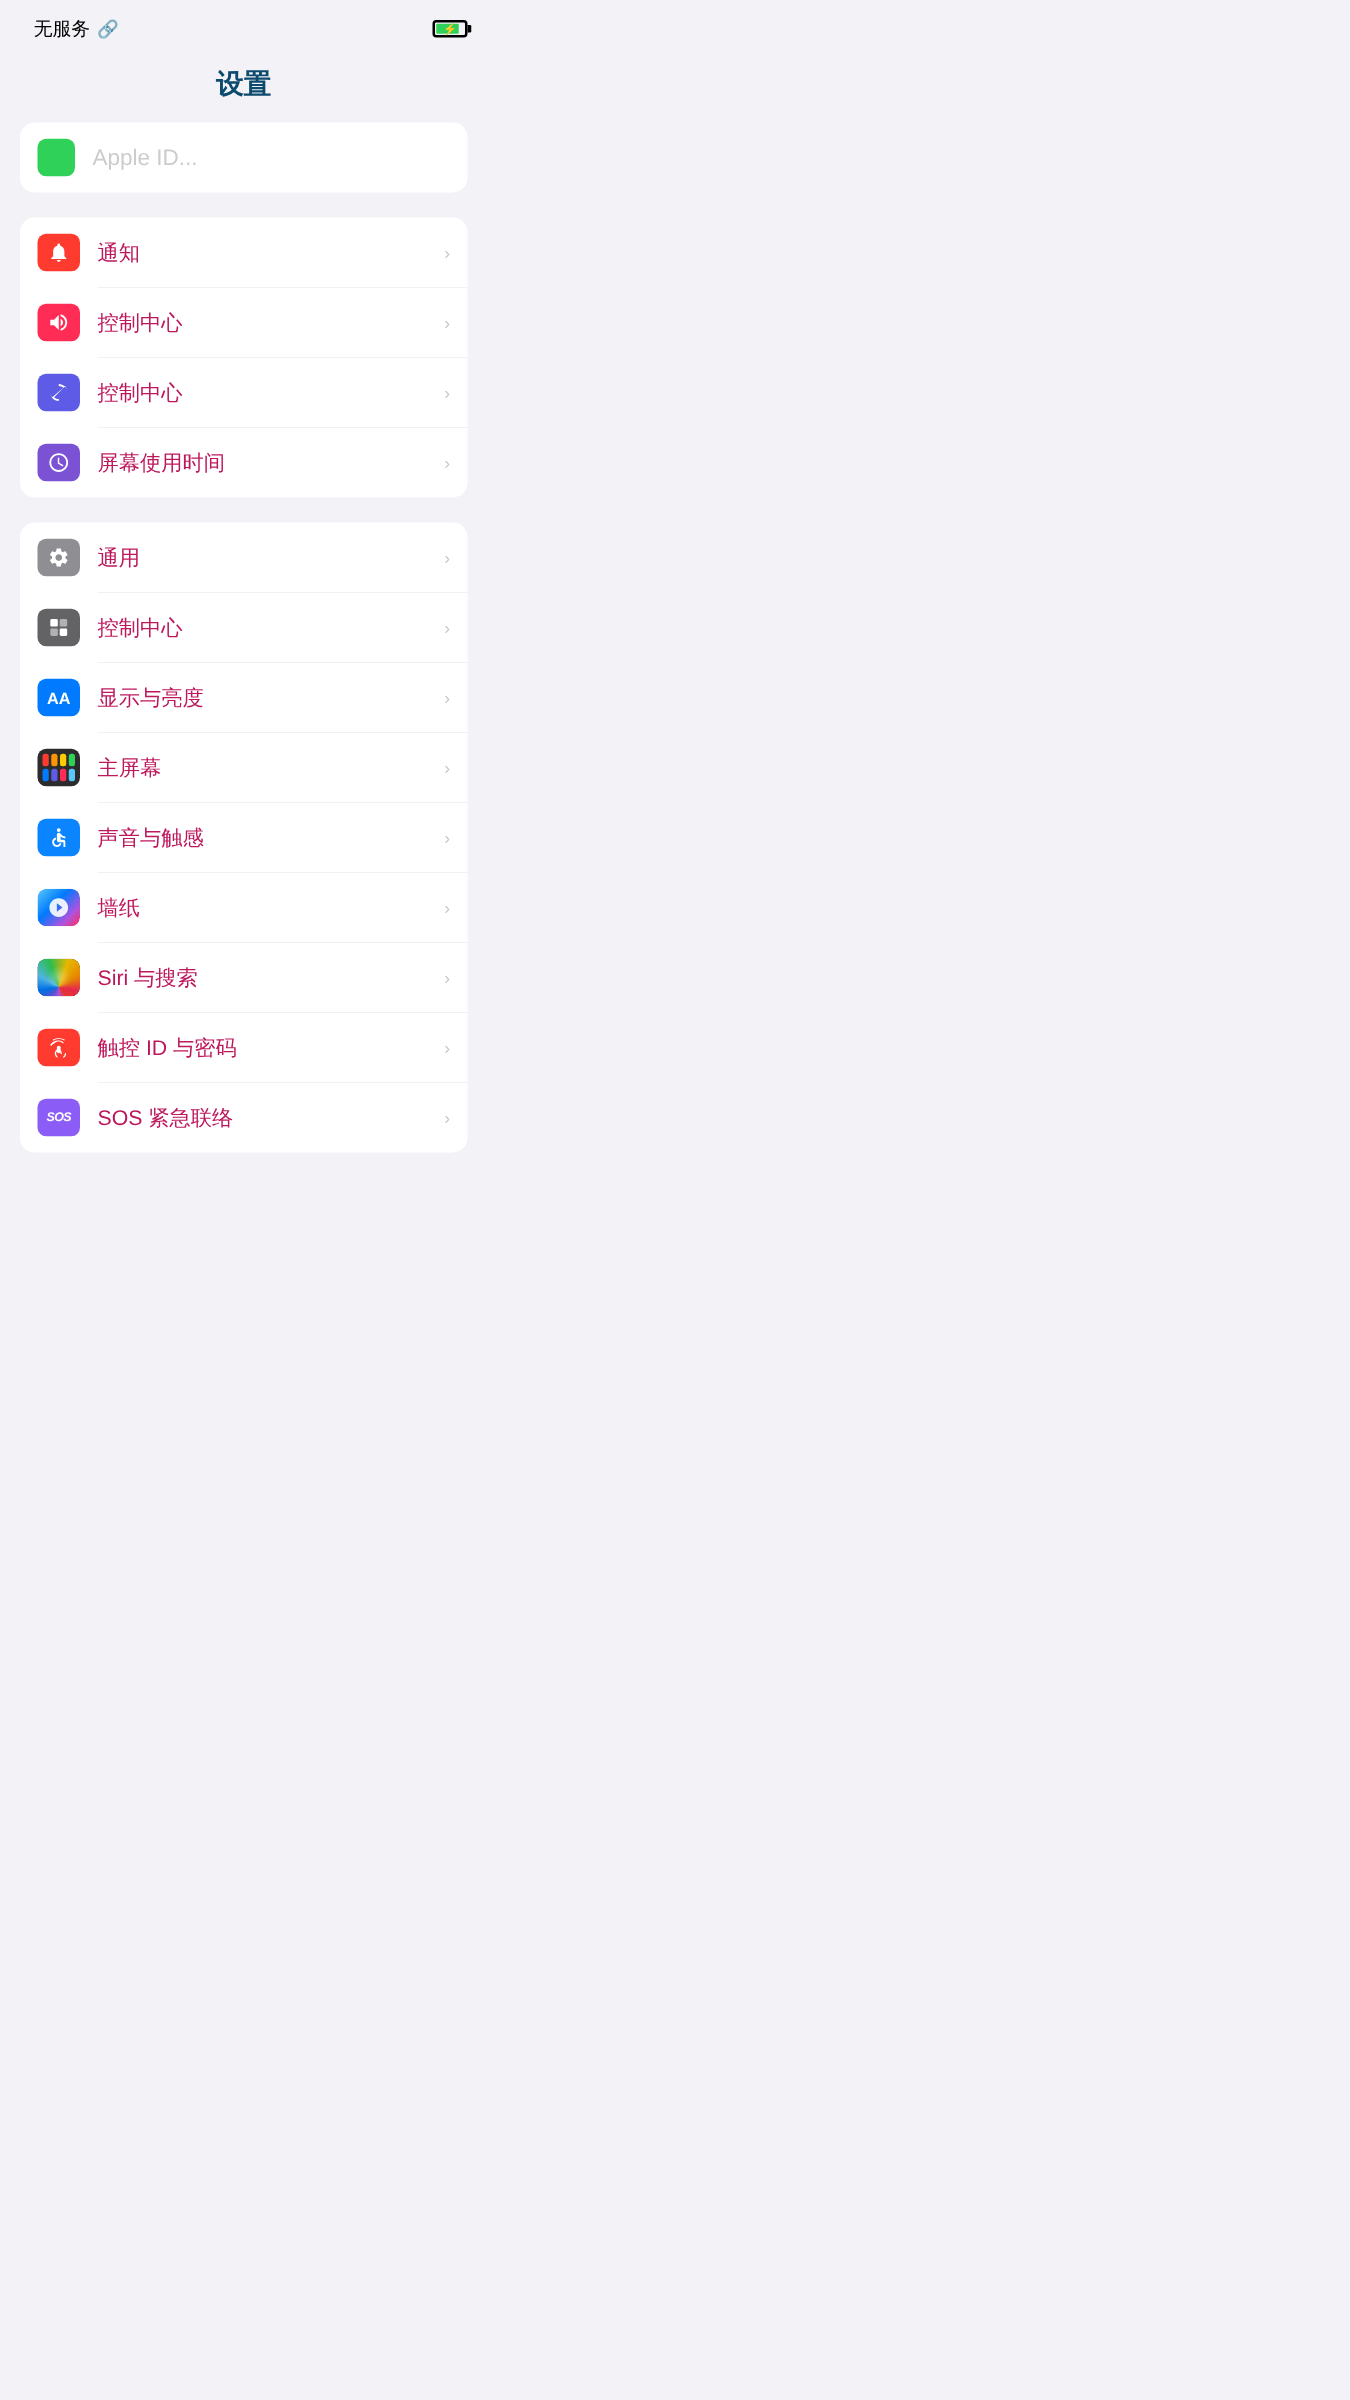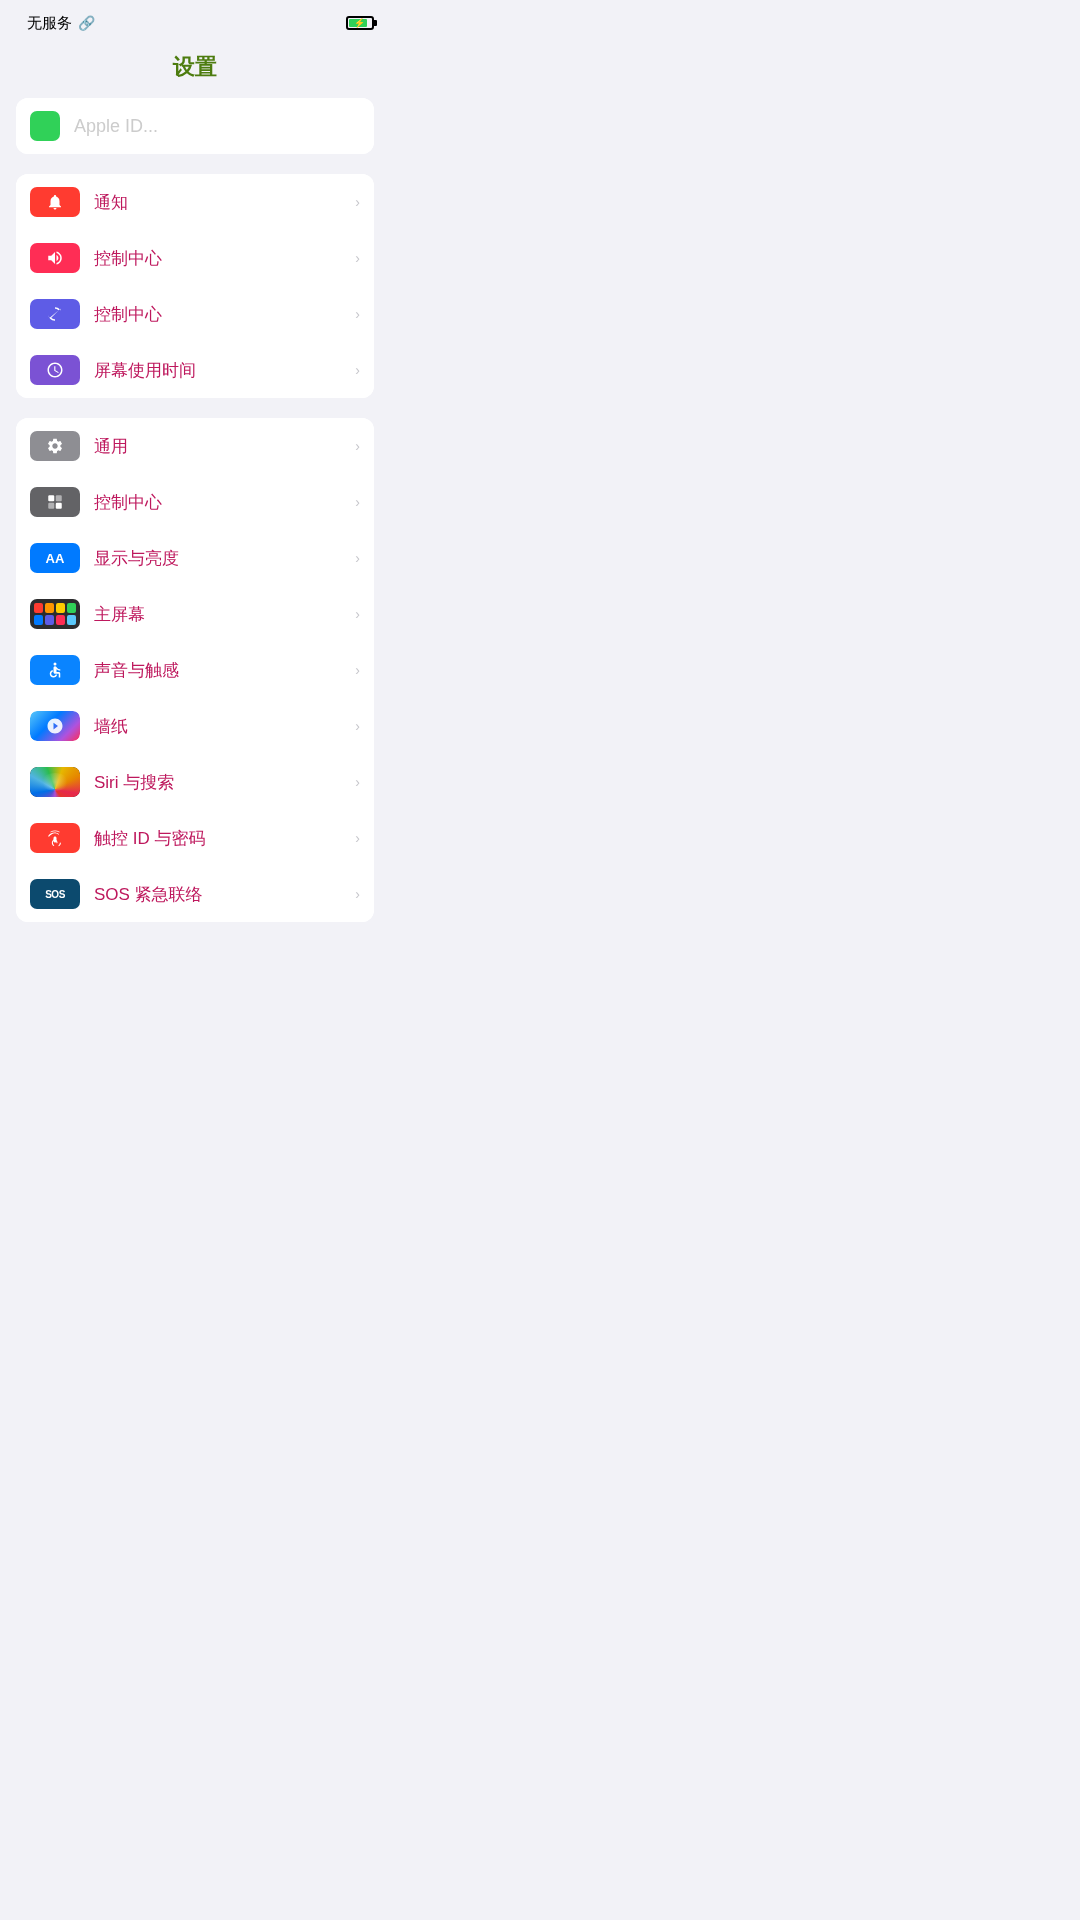--- a/index.html
+++ b/index.html
@@ -73,21 +73,21 @@
       top: 50%;
       transform: translate(-50%, -50%);
       font-size: 9px;
       color: #000;
     }
 
     .page-title {
       text-align: center;
       font-size: 22px;
       font-weight: 600;
-      color: #4d7c0f;
+      color: #0c4a6e;
       padding: 8px 16px 16px;
     }
 
     .section {
       background: #fff;
       border-radius: 12px;
       margin: 0 16px 20px;
       overflow: hidden;
     }
 
@@ -128,21 +128,21 @@
       content: '';
       position: absolute;
       bottom: 0;
       left: 62px;
       right: 0;
       height: 0.5px;
       background: #c6c6c8;
     }
 
     .item-icon {
-      width: 50px;
+      width: 34px;
       height: 30px;
       border-radius: 7px;
       margin-right: 14px;
       flex-shrink: 0;
       display: flex;
       align-items: center;
       justify-content: center;
       font-size: 16px;
     }
 
@@ -161,21 +161,21 @@
     
     .icon-red { background: #ff3b30; }
     .icon-red2 { background: #ff2d55; }
     .icon-purple { background: #5e5ce6; }
     .icon-purple2 { background: #7b52d4; }
     .icon-gray { background: #8e8e93; }
     .icon-gray2 { background: #636366; }
     .icon-blue { background: #007aff; }
     .icon-blue3 { background: #0a84ff; }
     .icon-red3 { background: #ff3b30; }
-    .icon-sos { background: #0c4a6e; }
+    .icon-sos { background: #8b5cf6; font-style: italic; }
   </style>
 </head>
 <body>
 
 <div class="status-bar">
   <div class="status-left">
     <span>无服务</span>
     <span style="font-size:14px;">🔗</span>
   </div>
   <div style="font-size:15px;font-weight:600;position:absolute;left:50%;transform:translateX(-50%);">

